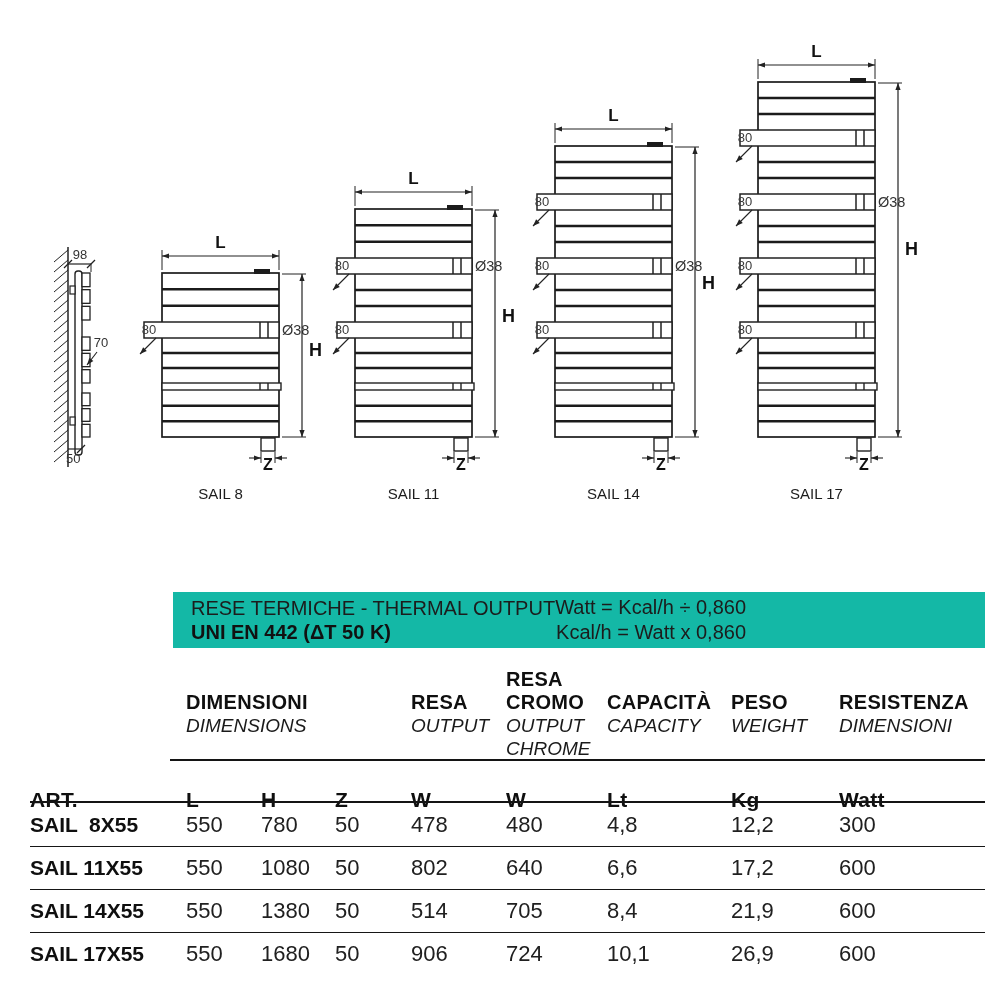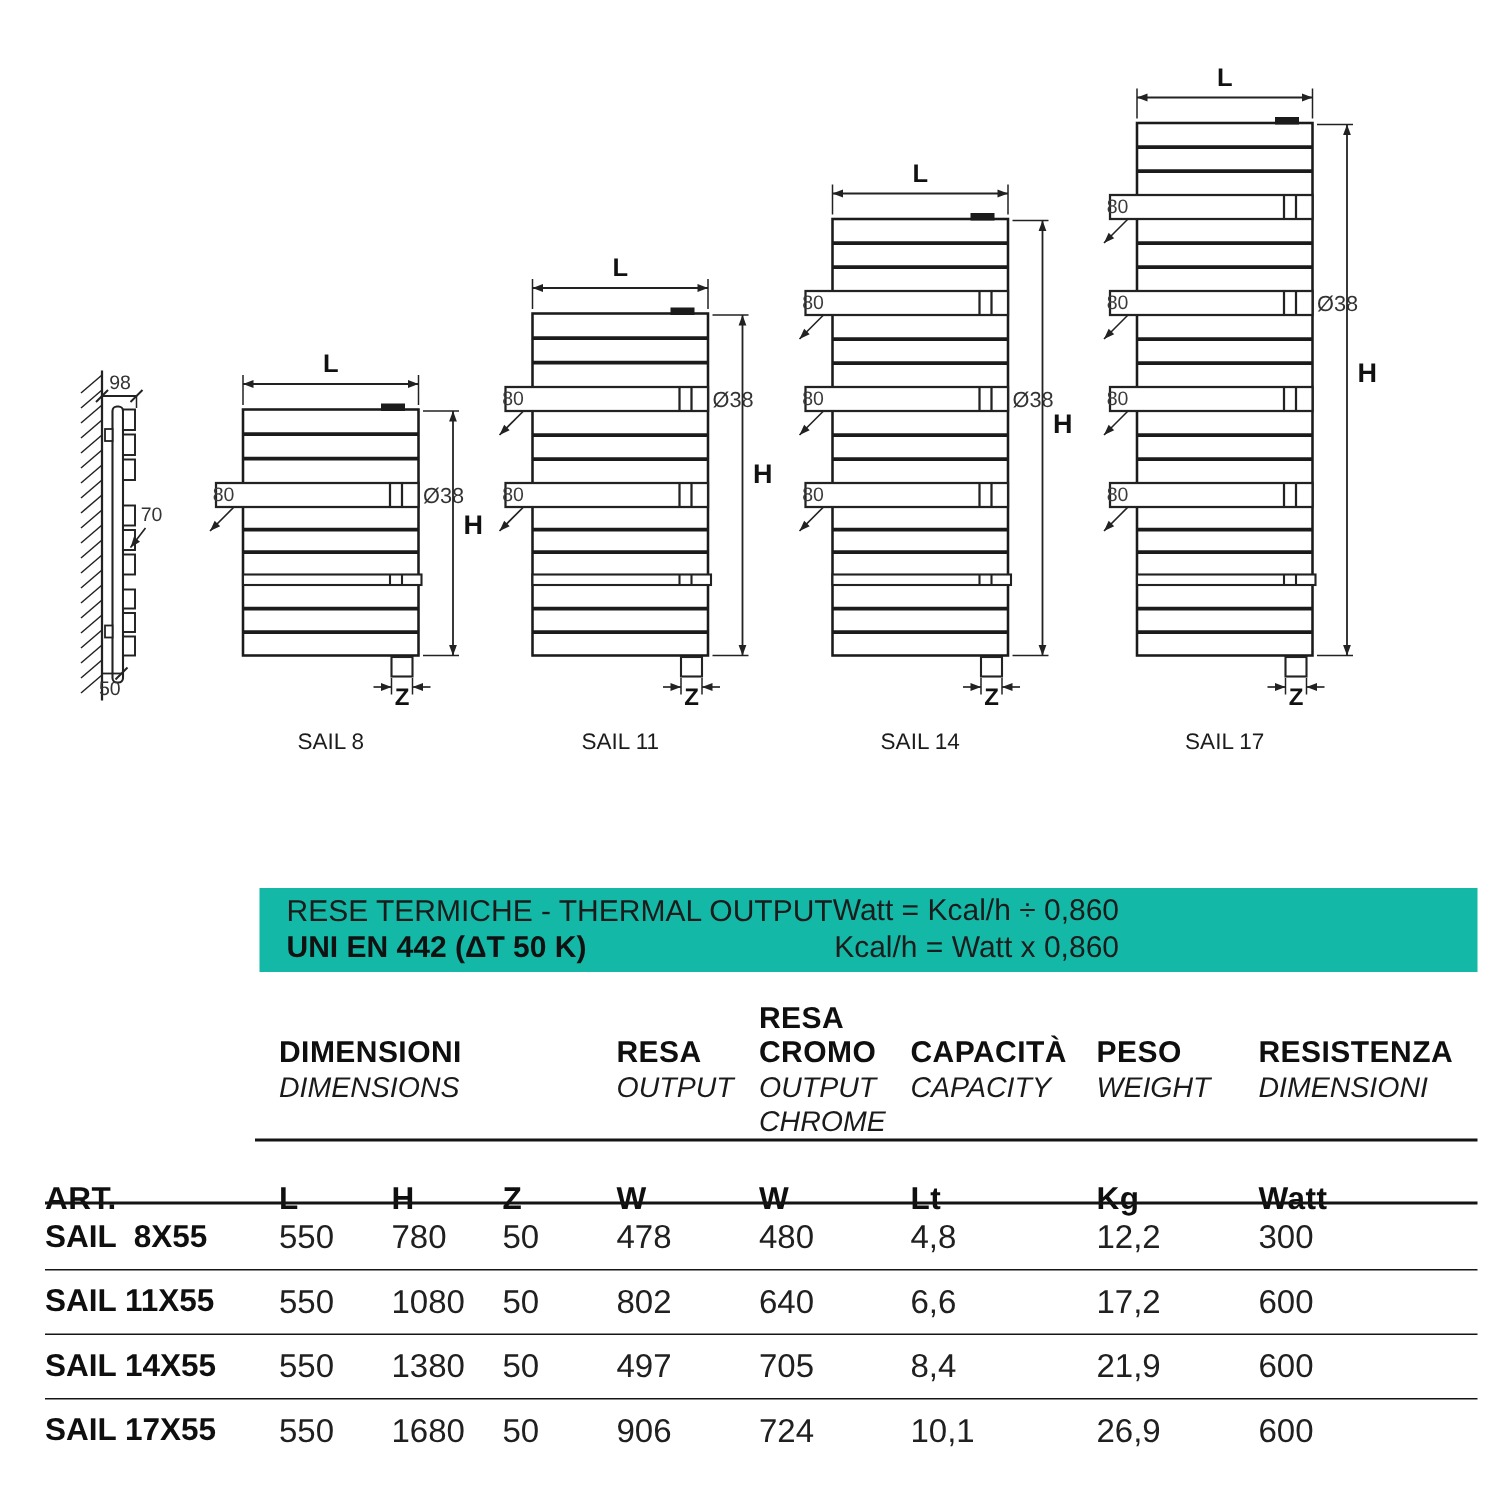--- a/index.html
+++ b/index.html
@@ -377,21 +377,21 @@
         <div class="cell-val">640</div>
         <div class="cell-val">6,6</div>
         <div class="cell-val">17,2</div>
         <div class="cell-val">600</div>
       </div>
       <div class="row">
         <div class="cell-art">SAIL 14X55</div>
         <div class="cell-val">550</div>
         <div class="cell-val">1380</div>
         <div class="cell-val">50</div>
-        <div class="cell-val">497</div>
+        <div class="cell-val">514</div>
         <div class="cell-val">705</div>
         <div class="cell-val">8,4</div>
         <div class="cell-val">21,9</div>
         <div class="cell-val">600</div>
       </div>
       <div class="row">
         <div class="cell-art">SAIL 17X55</div>
         <div class="cell-val">550</div>
         <div class="cell-val">1680</div>
         <div class="cell-val">50</div>

